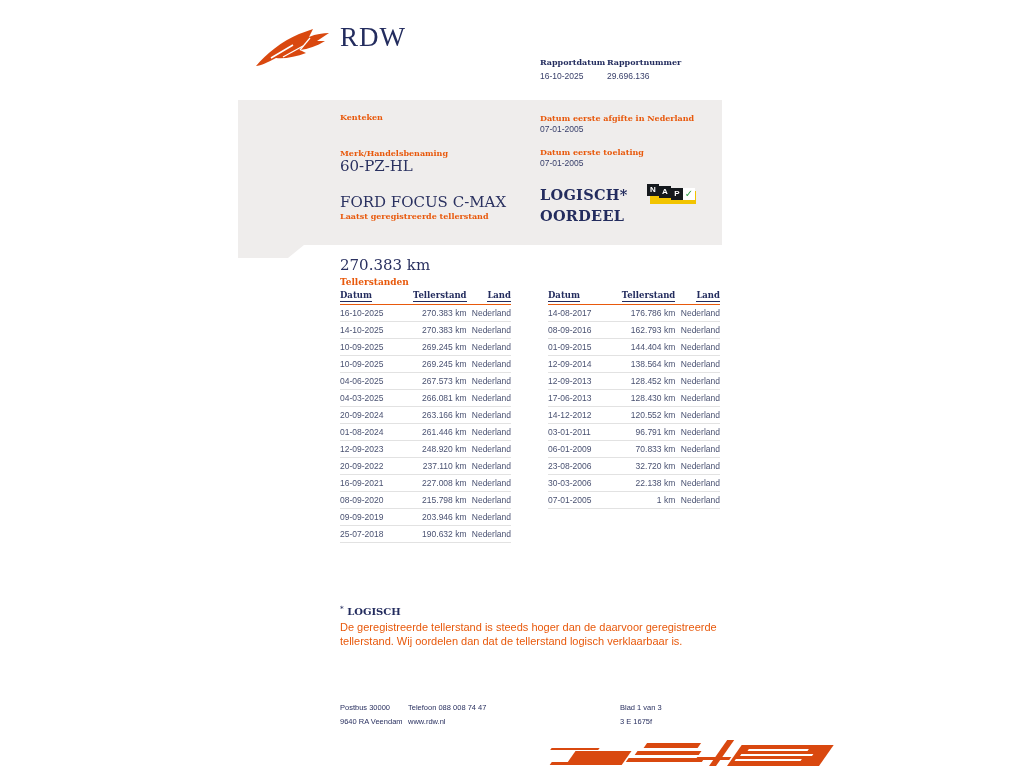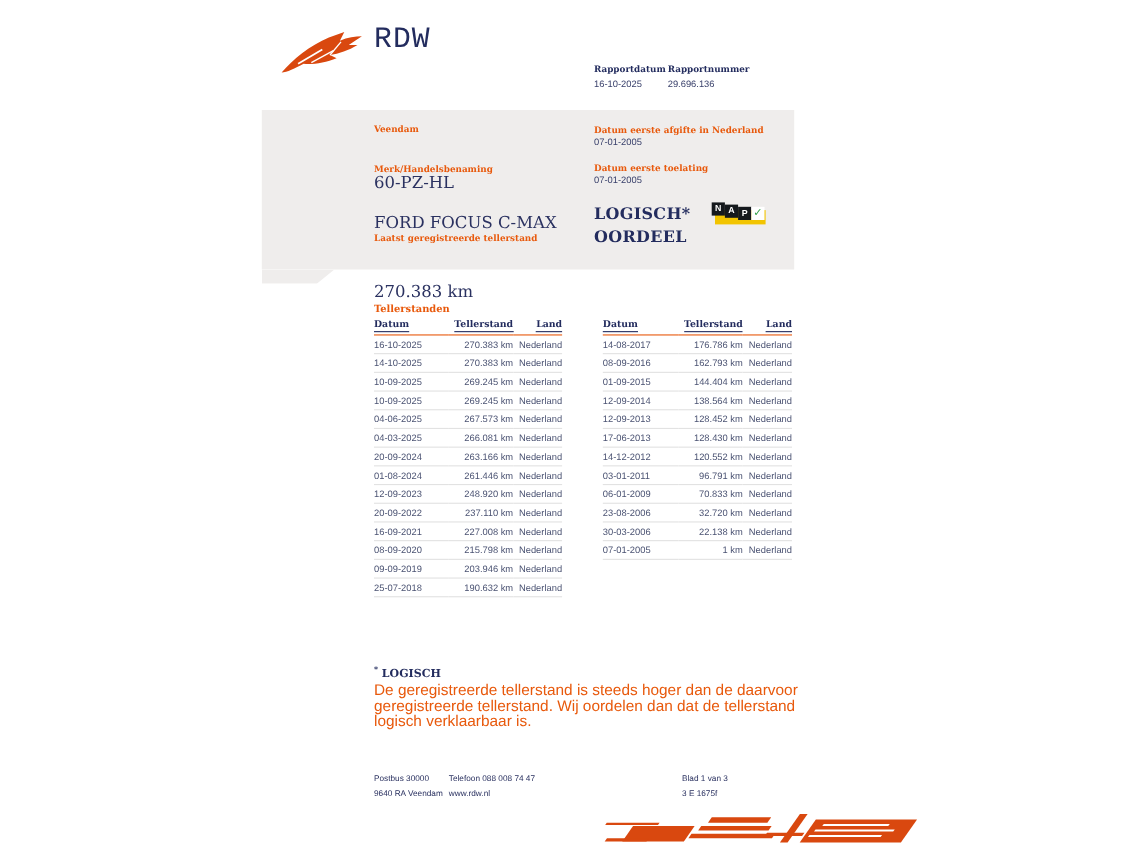--- a/index.html
+++ b/index.html
@@ -1,19 +1,19 @@
 <!DOCTYPE html>
 <html><head>
 <meta charset="utf-8">
 <style>
   html,body{margin:0;padding:0;background:#ffffff;}
   #page{position:relative;width:1024px;height:768px;background:#ffffff;overflow:hidden;
         font-family:"Liberation Sans","DejaVu Sans",sans-serif;}
   .abs{position:absolute;}
-  .serif{font-family:Liberation Mono, monospace;text-align:right;}
+  .serif{font-family:Liberation Serif, serif;text-align:right;}
 
   
   #logo{left:253px;top:26px;width:82px;height:46px;}
   #wordmark{left:340px;top:22px;font-size:27px;letter-spacing:1px;color:#232c5e;}
   #doc-title{left:540px;top:26px;font-size:17px;font-weight:bold;color:#e8590c;}
   .meta-col{top:57px;}
   .meta-label{font-size:8px;font-weight:bold;color:#232c5e;font-family:"DejaVu Serif","Liberation Serif",serif;}
   .meta-value{font-size:8.5px;color:#39406b;margin-top:4px;}
 
   
@@ -47,21 +47,21 @@
   .km-table .c0{text-align:left;width:40%;}
   .km-table .c1{text-align:right;width:34%;}
   .km-table .c2{text-align:right;width:26%;}
   .km-table th.c0{text-align:left;}
   .km-table th.c1,.km-table th.c2{text-align:right;}
 
   
   #note-title{left:340px;top:604px;font-size:10px;font-weight:bold;color:#232c5e;
               font-family:"DejaVu Serif","Liberation Serif",serif;}
   #note-title sup{font-size:7px;}
-  #note-body{left:340px;top:620px;width:392px;font-size:14px;line-height:14px;color:#e8590c;}
+  #note-body{left:340px;top:620px;width:392px;font-size:11px;line-height:14px;color:#e8590c;}
 
   
   .foot{font-size:7.5px;color:#2a3160;line-height:14px;}
   #foot-address{left:340px;top:701px;}
   #foot-contact{left:408px;top:701px;}
   #foot-page{left:620px;top:701px;width:110px;}
 
   #decor{left:538px;top:736px;width:312px;height:32px;overflow:hidden;}
 </style>
 </head>
@@ -82,21 +82,21 @@
     <div class="meta-value">16-10-2025</div>
   </div>
   <div class="abs meta-col" style="left:607px;">
     <div class="meta-label">Rapportnummer</div>
     <div class="meta-value">29.696.136</div>
   </div>
 
   <div id="panel" class="abs"></div>
   <div id="panel-tail" class="abs"></div>
 
-  <div class="abs fld-label" style="left:340px;top:112px;">Veendam</div>
+  <div class="abs fld-label" style="left:340px;top:112px;">Kenteken</div>
   <div class="abs fld-big" style="left:340px;top:121px;">60-PZ-HL</div>
   <div class="abs fld-label" style="left:340px;top:148px;">Merk/Handelsbenaming</div>
   <div class="abs fld-big" style="left:340px;top:157px;">FORD FOCUS C-MAX</div>
   <div class="abs fld-label" style="left:340px;top:211px;">Laatst geregistreerde tellerstand</div>
   <div class="abs fld-big" style="left:340px;top:220px;">270.383 km</div>
 
   <div class="abs fld-label" style="left:540px;top:113px;">Datum eerste afgifte in Nederland</div>
   <div class="abs fld-small" style="left:540px;top:124px;">07-01-2005</div>
   <div class="abs fld-label" style="left:540px;top:147px;">Datum eerste toelating</div>
   <div class="abs fld-small" style="left:540px;top:158px;">07-01-2005</div>

